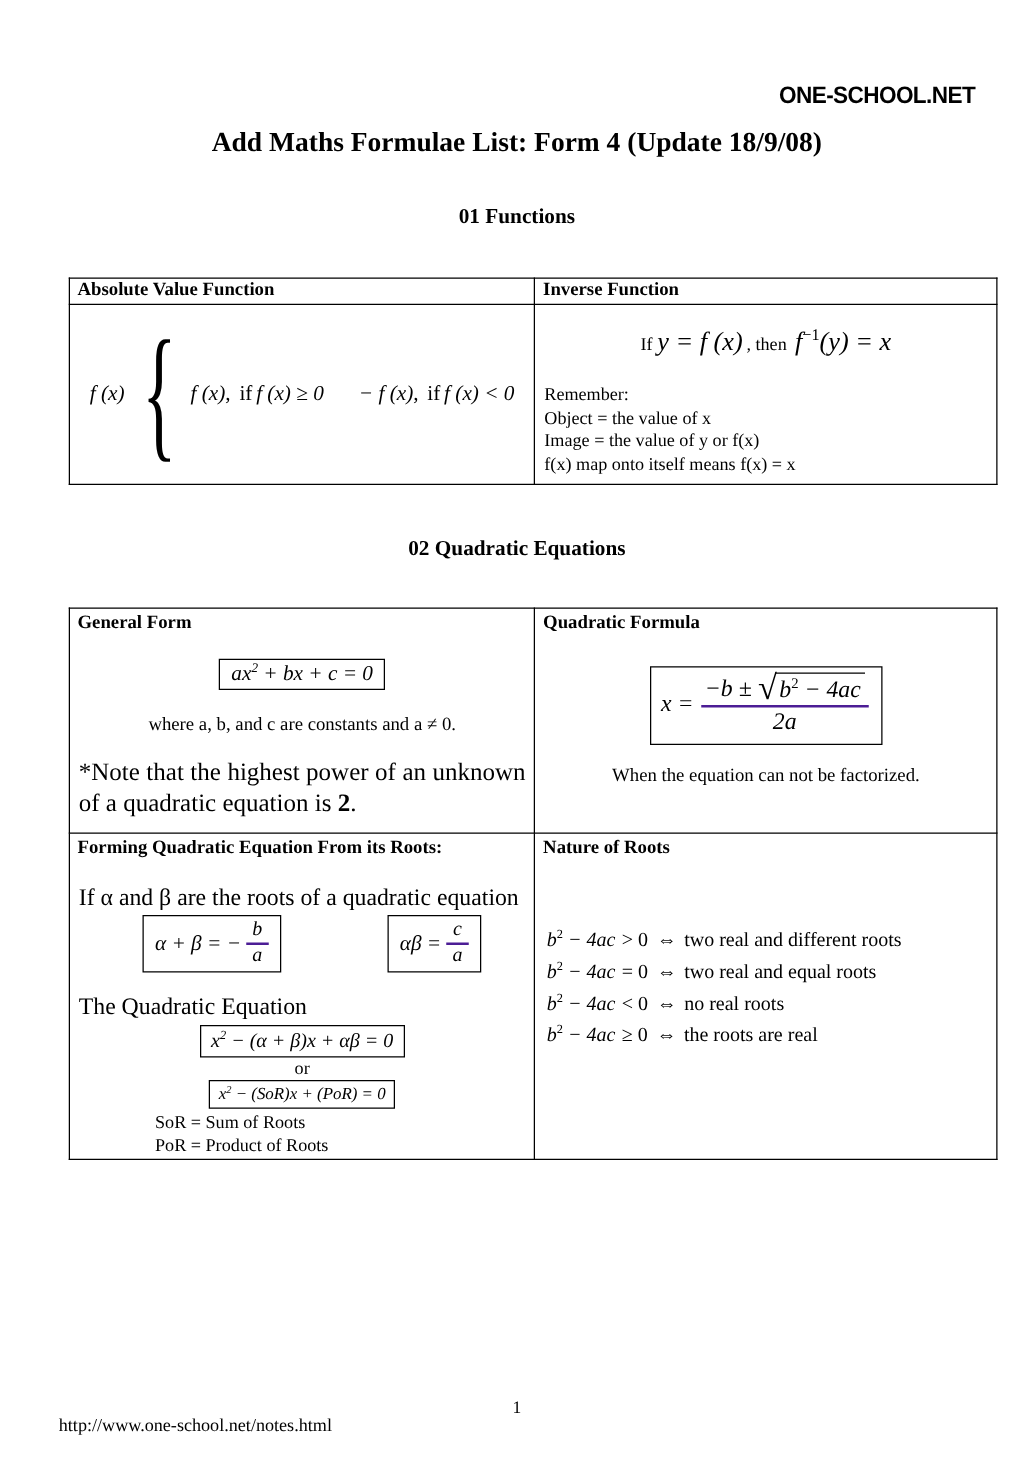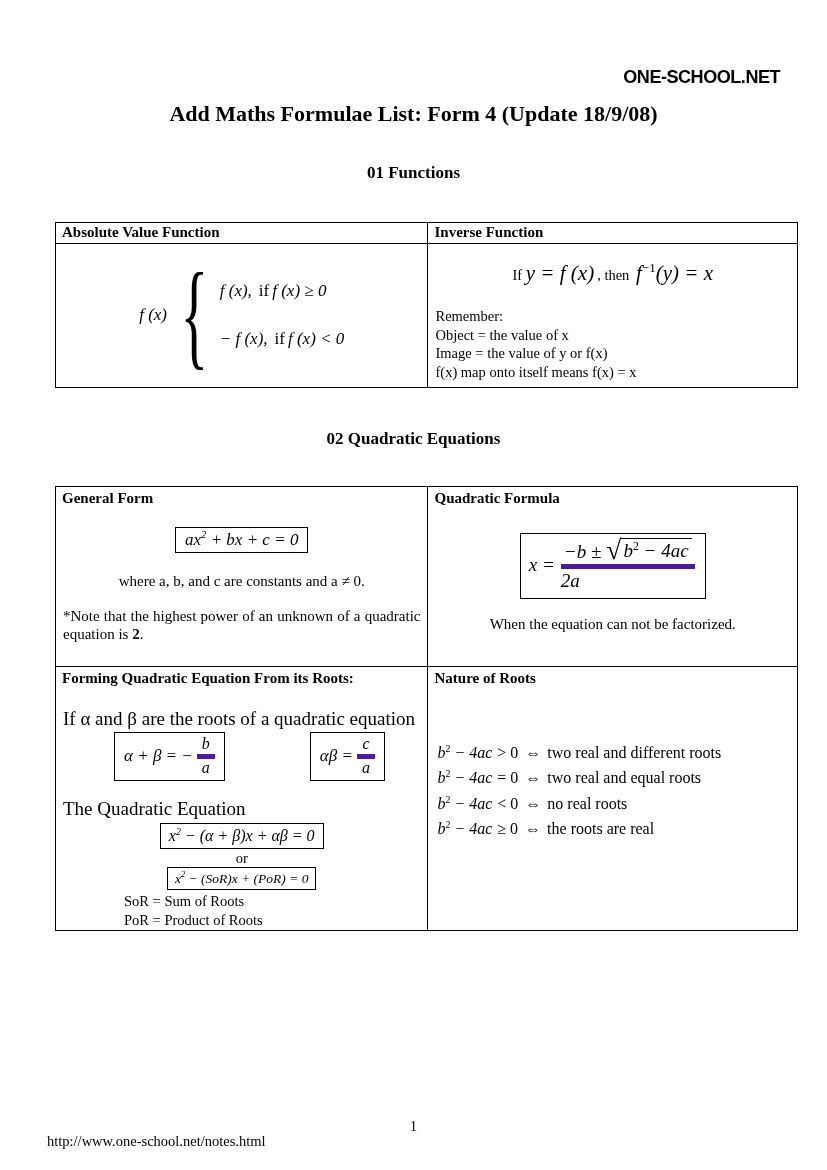--- a/index.html
+++ b/index.html
@@ -79,21 +79,21 @@
   }
   .pw-fx { font-style:italic; margin-right:10px; }
   .brace {
     display:inline-block;
     font-size:64px;
     font-weight:400;
     line-height:1;
     transform:scaleY(1.85) scaleX(0.9);
     margin:0 10px 0 2px;
   }
-  .pw-cases { display:flex; flex-direction:column; gap:28px; }
+  .pw-cases { display:flex; flex-direction:row; gap:28px; }
   .pw-case .kw { font-style:normal; margin:0 3px 0 7px; }
 
   
   .inv-line {
     text-align:center;
     font-size:14.5px;
     margin-top:16px;
   }
   .inv-line .math { font-size:21px; font-style:italic; }
   .inv-line .sep { margin:0 3px; }
@@ -112,40 +112,40 @@
   .center-line { text-align:center; }
 
   
   td.gf-cell, td.qf-cell { height:180px; }
   .gf-formula { margin-top:20px; font-size:17px; }
   .gf-formula .boxed { padding:1px 9px 2px 9px; }
   .gf-where { margin-top:20px; font-size:15px; }
   .gf-note {
     margin-top:17px;
     padding:0 7px;
-    font-size:15px;
+    font-size:20px;
     line-height:1.24;
     text-align:justify;
   }
 
   
   .qf-line { margin-top:26px; text-align:center; }
   .qf-box {
     display:inline-flex;
     align-items:center;
     padding:4px 10px 6px 8px;
     font-size:19px;
   }
   .qf-lhs { margin-right:6px; }
   .frac { display:inline-flex; flex-direction:column; align-items:center; }
   .frac .num { display:flex; align-items:flex-end; padding:0 3px 1px 3px; }
   .frac .den {
-    border-top:5px solid #4c1d95;
+    border-top:2px solid #4c1d95;
     align-self:stretch;
-    text-align:left;
+    text-align:center;
     padding-top:1px;
   }
   .sqrt { display:inline-flex; align-items:flex-start; margin-left:5px; }
   .radical { font-style:normal; font-size:1.45em; line-height:0.9; margin-right:-1px; }
   .radicand { border-top:1px solid #000; padding:1px 3px 0 3px; white-space:nowrap; }
   .qf-caption { margin-top:17px; font-size:15px; }
 
   
   td.form-cell, td.nat-cell { height:231px; }
   .form-intro { margin-top:21px; padding-left:7px; font-size:19px; }

